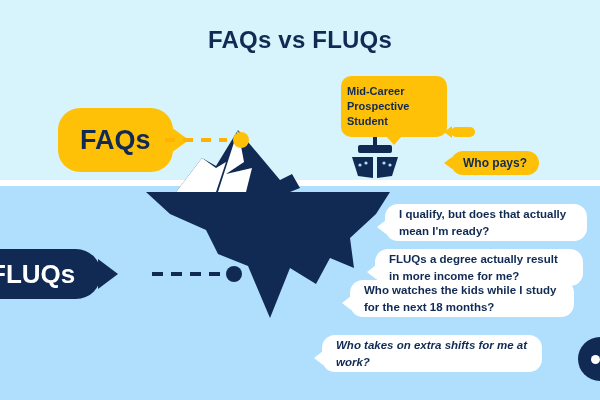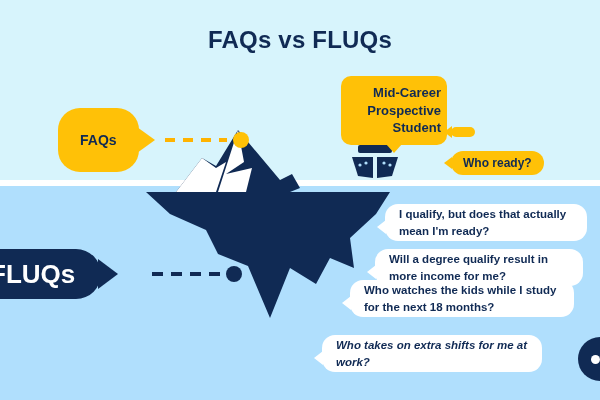--- a/index.html
+++ b/index.html
@@ -65,21 +65,21 @@
     display: flex;
     align-items: center;
   }
   .faq-pill {
     background: #ffc107;
     border-radius: 22px;
     height: 44px;
     display: flex;
     align-items: center;
     padding: 10px 22px;
-    font-size: 14px;
+    font-size: 27px;
     font-weight: bold;
     color: #102a54;
   }
   .faq-tail {
     width: 0; height: 0;
     border-top: 13px solid transparent;
     border-bottom: 13px solid transparent;
     border-left: 18px solid #ffc107;
     margin-left: -2px;
   }
@@ -138,22 +138,22 @@
     background: #102a54;
   }
   
   .persona {
     position: absolute;
     left: 341px; top: 76px;
     width: 94px;
     background: #ffc107;
     border-radius: 10px;
     padding: 8px 6px;
-    text-align: right;
-    font-size: 13px;
+    text-align: left;
+    font-size: 11px;
     font-weight: bold;
     line-height: 1.35;
     color: #102a54;
   }
   .persona-tail {
     position: absolute;
     left: 50%;
     bottom: -8px;
     margin-left: -8px;
     width: 0; height: 0;
@@ -274,30 +274,30 @@
     <div>Prospective</div>
     <div>Student</div>
     <div class="persona-tail"></div>
   </div>
 
   <div class="ybub yb1">
     <span class="tip"></span>
   </div>
   <div class="ybub yb2">
     <span class="tip"></span>
-    <span>Who ready?</span>
+    <span>Who pays?</span>
   </div>
 
   <div class="wbub wb1">
     <span class="tip"></span>
     <span>I qualify, but does that actually mean I'm ready?</span>
   </div>
   <div class="wbub wb2">
     <span class="tip"></span>
-    <span>Will a degree qualify result in more income for me?</span>
+    <span>FLUQs a degree actually result in more income for me?</span>
   </div>
   <div class="wbub wb3">
     <span class="tip"></span>
     <span>Who watches the kids while I study for the next 18 months?</span>
   </div>
   <div class="wbub wb4">
     <span class="tip"></span>
     <span>Who takes on extra shifts for me at work?</span>
   </div>
 

